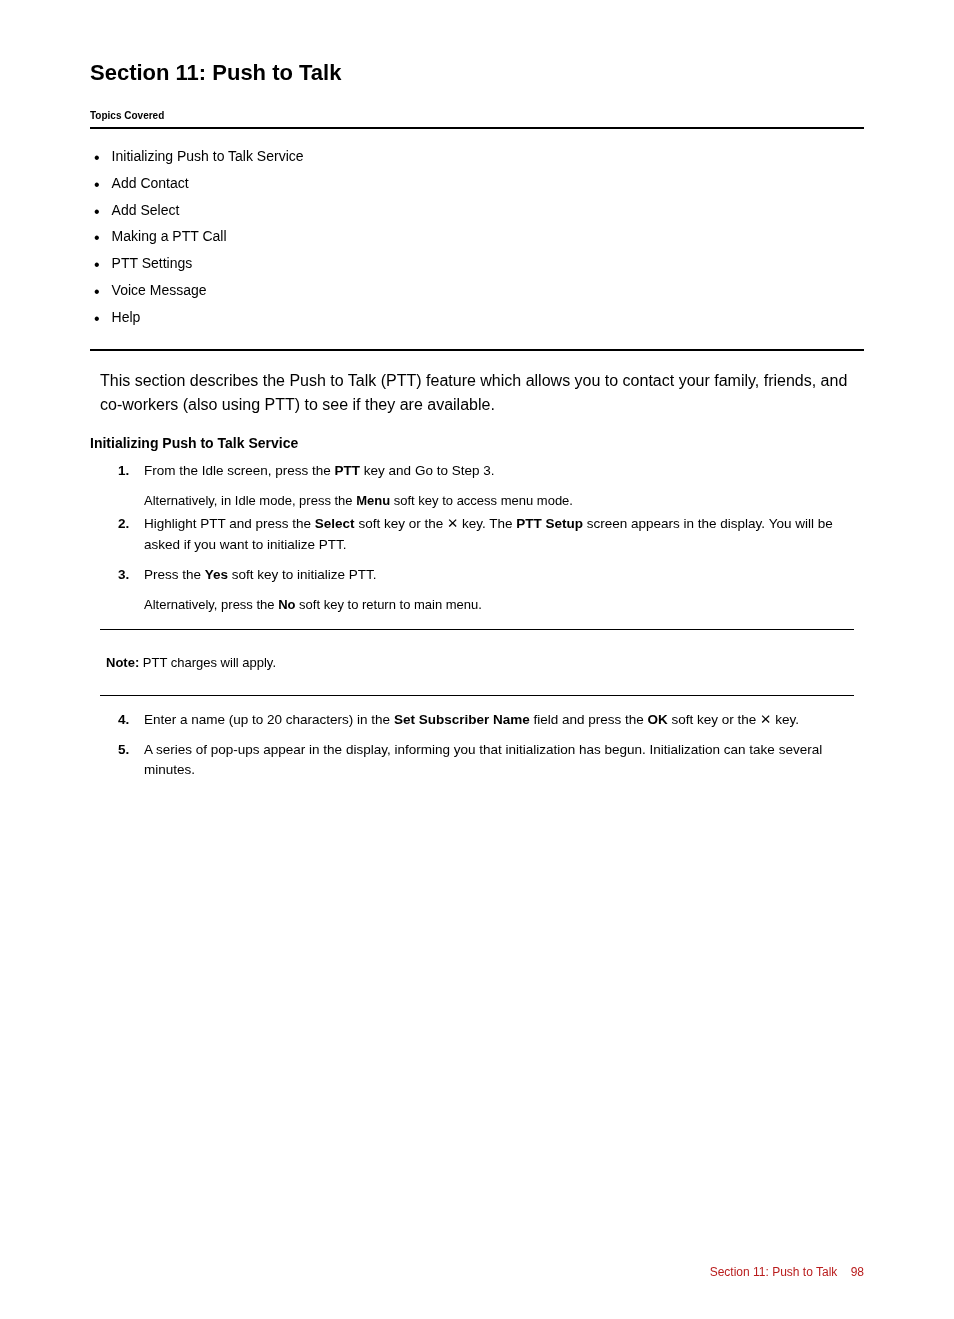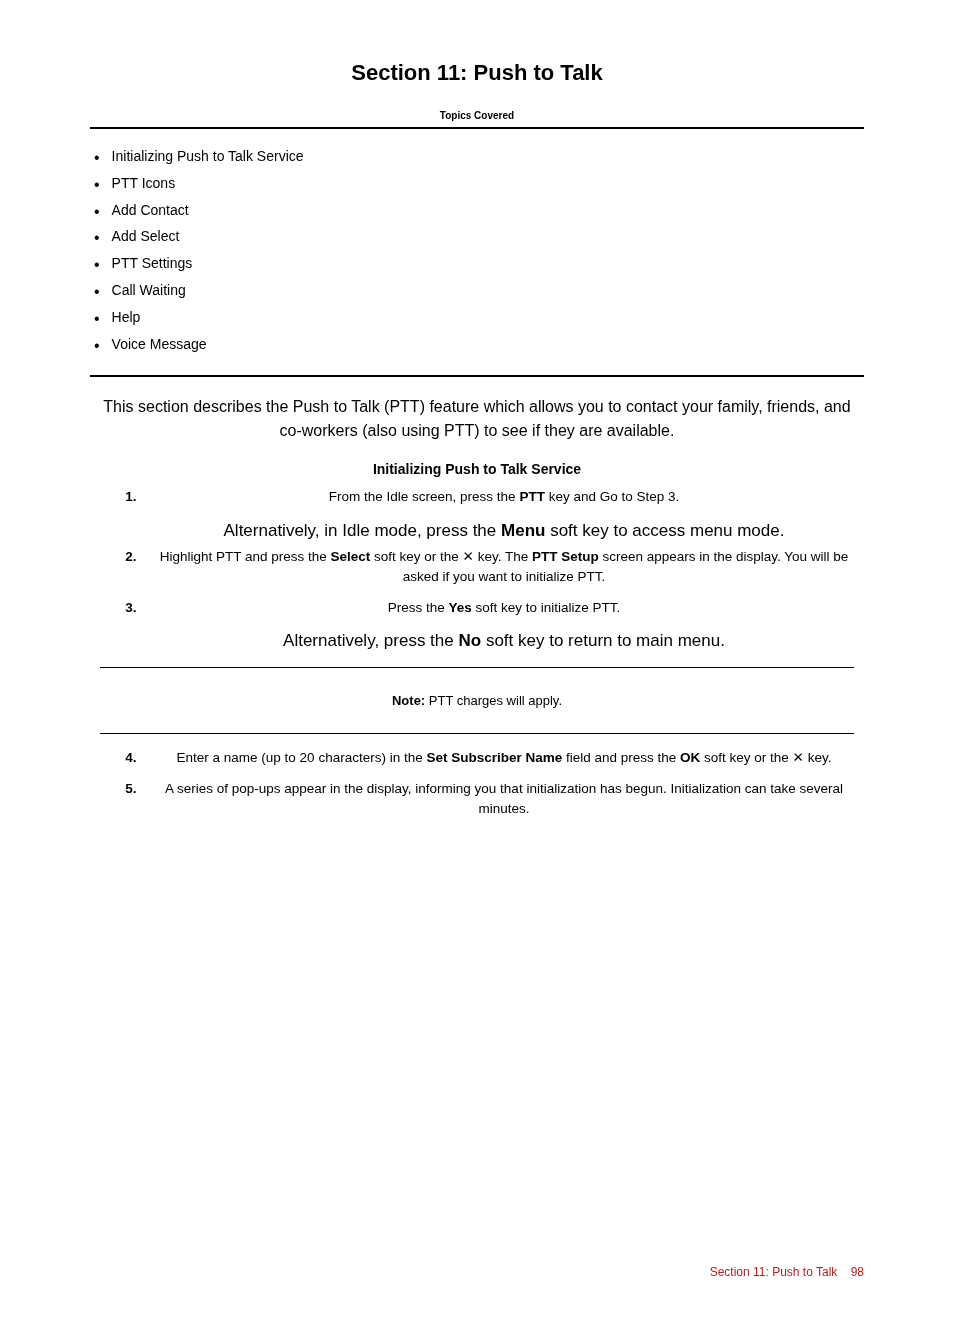--- a/index.html
+++ b/index.html
@@ -9,21 +9,20 @@
       font-size: 14px;
       color: #000;
       width: 954px;
       min-height: 1319px;
     }
     .page {
       width: 954px;
       min-height: 1319px;
       padding: 60px 90px 60px 90px;
       position: relative;
-      text-align: center;
     }
     .section-title {
       font-size: 22px;
       font-weight: bold;
       margin-bottom: 24px;
     }
     .topics-covered-label {
       font-size: 10px;
       font-weight: bold;
       margin-bottom: 6px;
@@ -77,21 +76,21 @@
     .step-number {
       font-weight: bold;
       min-width: 26px;
       margin-left: 28px;
     }
     .step-content {
       flex: 1;
     }
     .step-alt {
       margin: 4px 0 4px 54px;
-      font-size: 17px;
+      font-size: 13px;
       line-height: 1.5;
     }
     .note-box {
       border-top: 1.5px solid #000;
       border-bottom: 1.5px solid #000;
       padding: 25px 6px;
       margin: 14px 10px;
       font-size: 13px;
     }
     .note-box .note-label {
@@ -111,27 +110,26 @@
 
 <div class="page">
 
   <h1 class="section-title">Section 11: Push to Talk</h1>
 
   <div class="topics-covered-label">Topics Covered</div>
   <hr class="divider">
 
   <ul class="bullet-list">
   <li>Initializing Push to Talk Service</li>
-      <li>PTT Icons</li>
       <li>Add Contact</li>
       <li>Add Select</li>
+      <li>Making a PTT Call</li>
       <li>PTT Settings</li>
-      <li>Call Waiting</li>
+      <li>Voice Message</li>
       <li>Help</li>
-      <li>Voice Message</li>
     </ul>
 
   <hr class="divider">
 
   <p class="section-desc">This section describes the Push to Talk (PTT) feature which allows you to contact your family, friends, and co-workers (also using PTT) to see if they are available.</p>
 
   <div class="subsection-title">Initializing Push to Talk Service</div>
 
   <ol class="steps-list" id="steps-list-1">
   <li>

